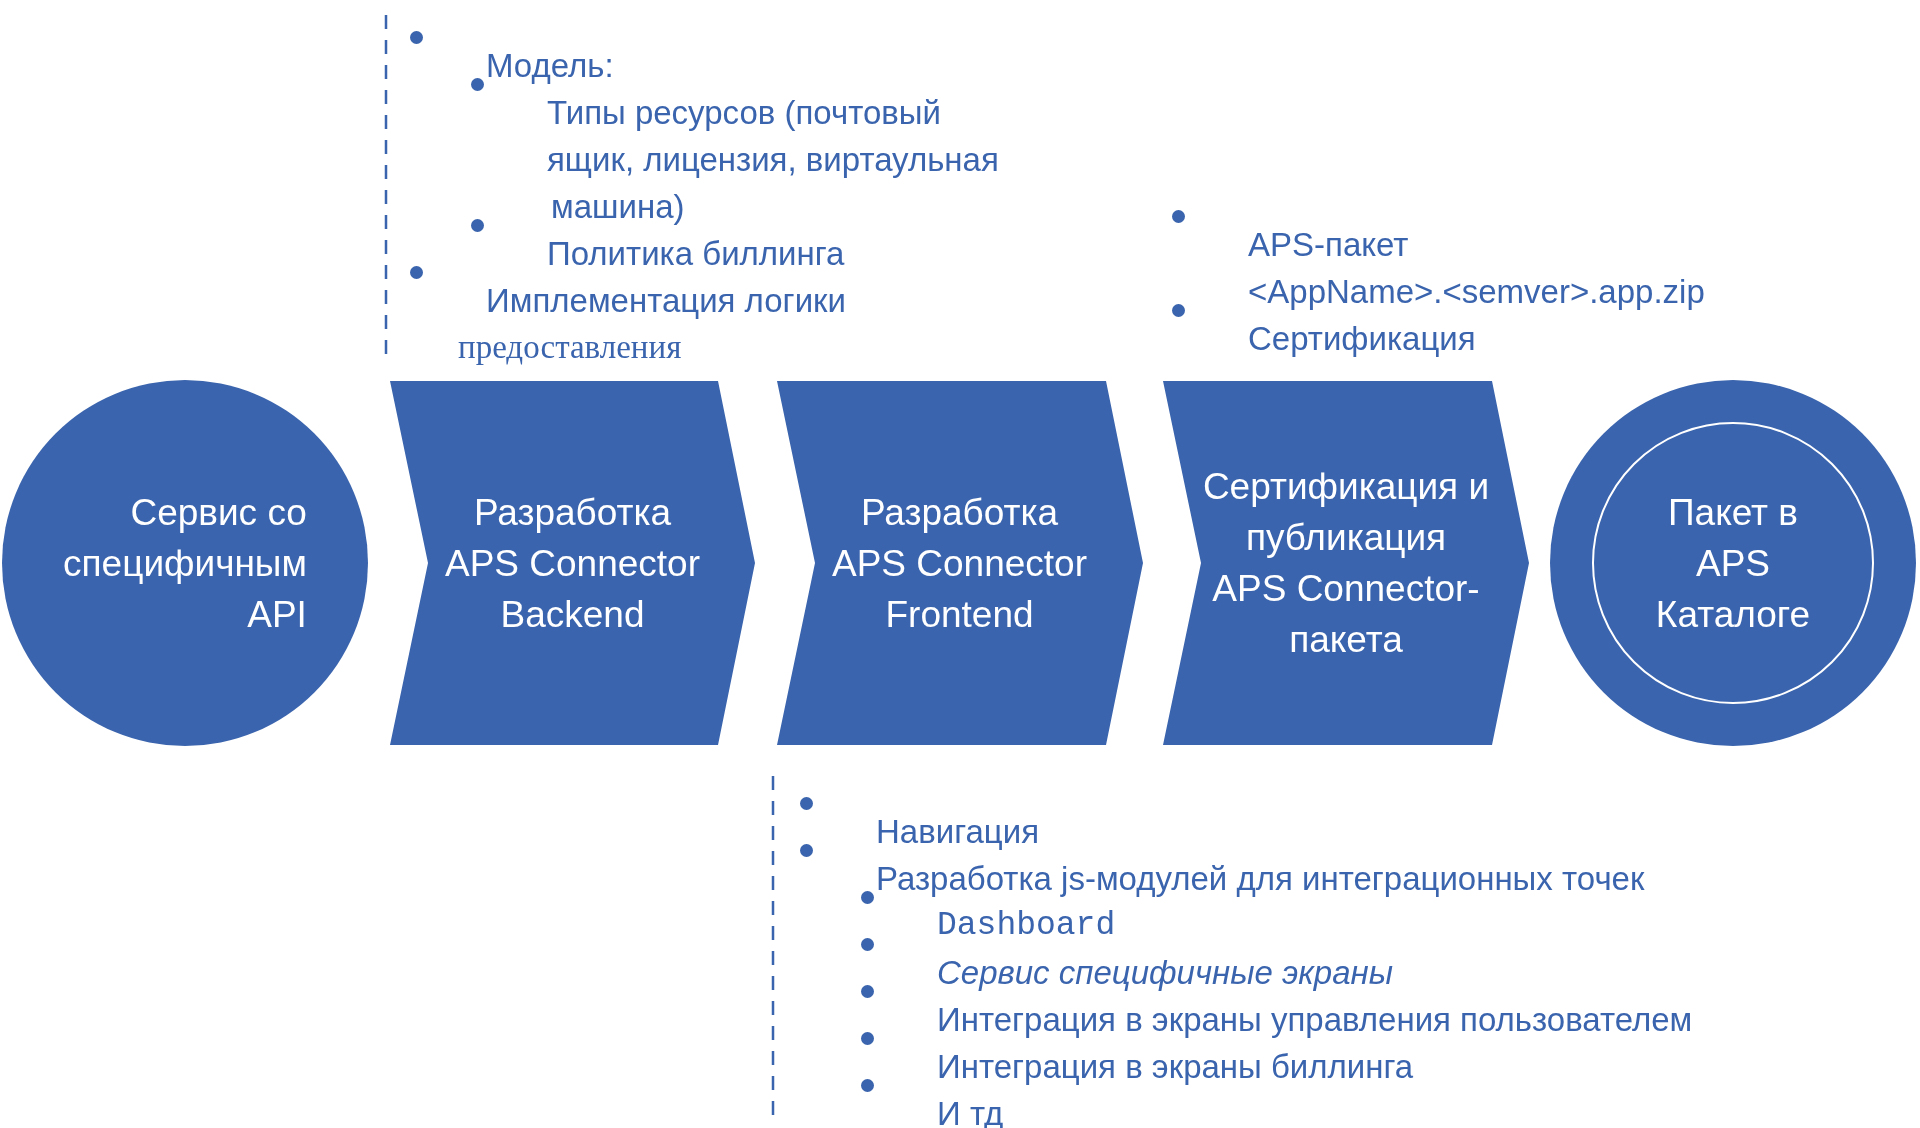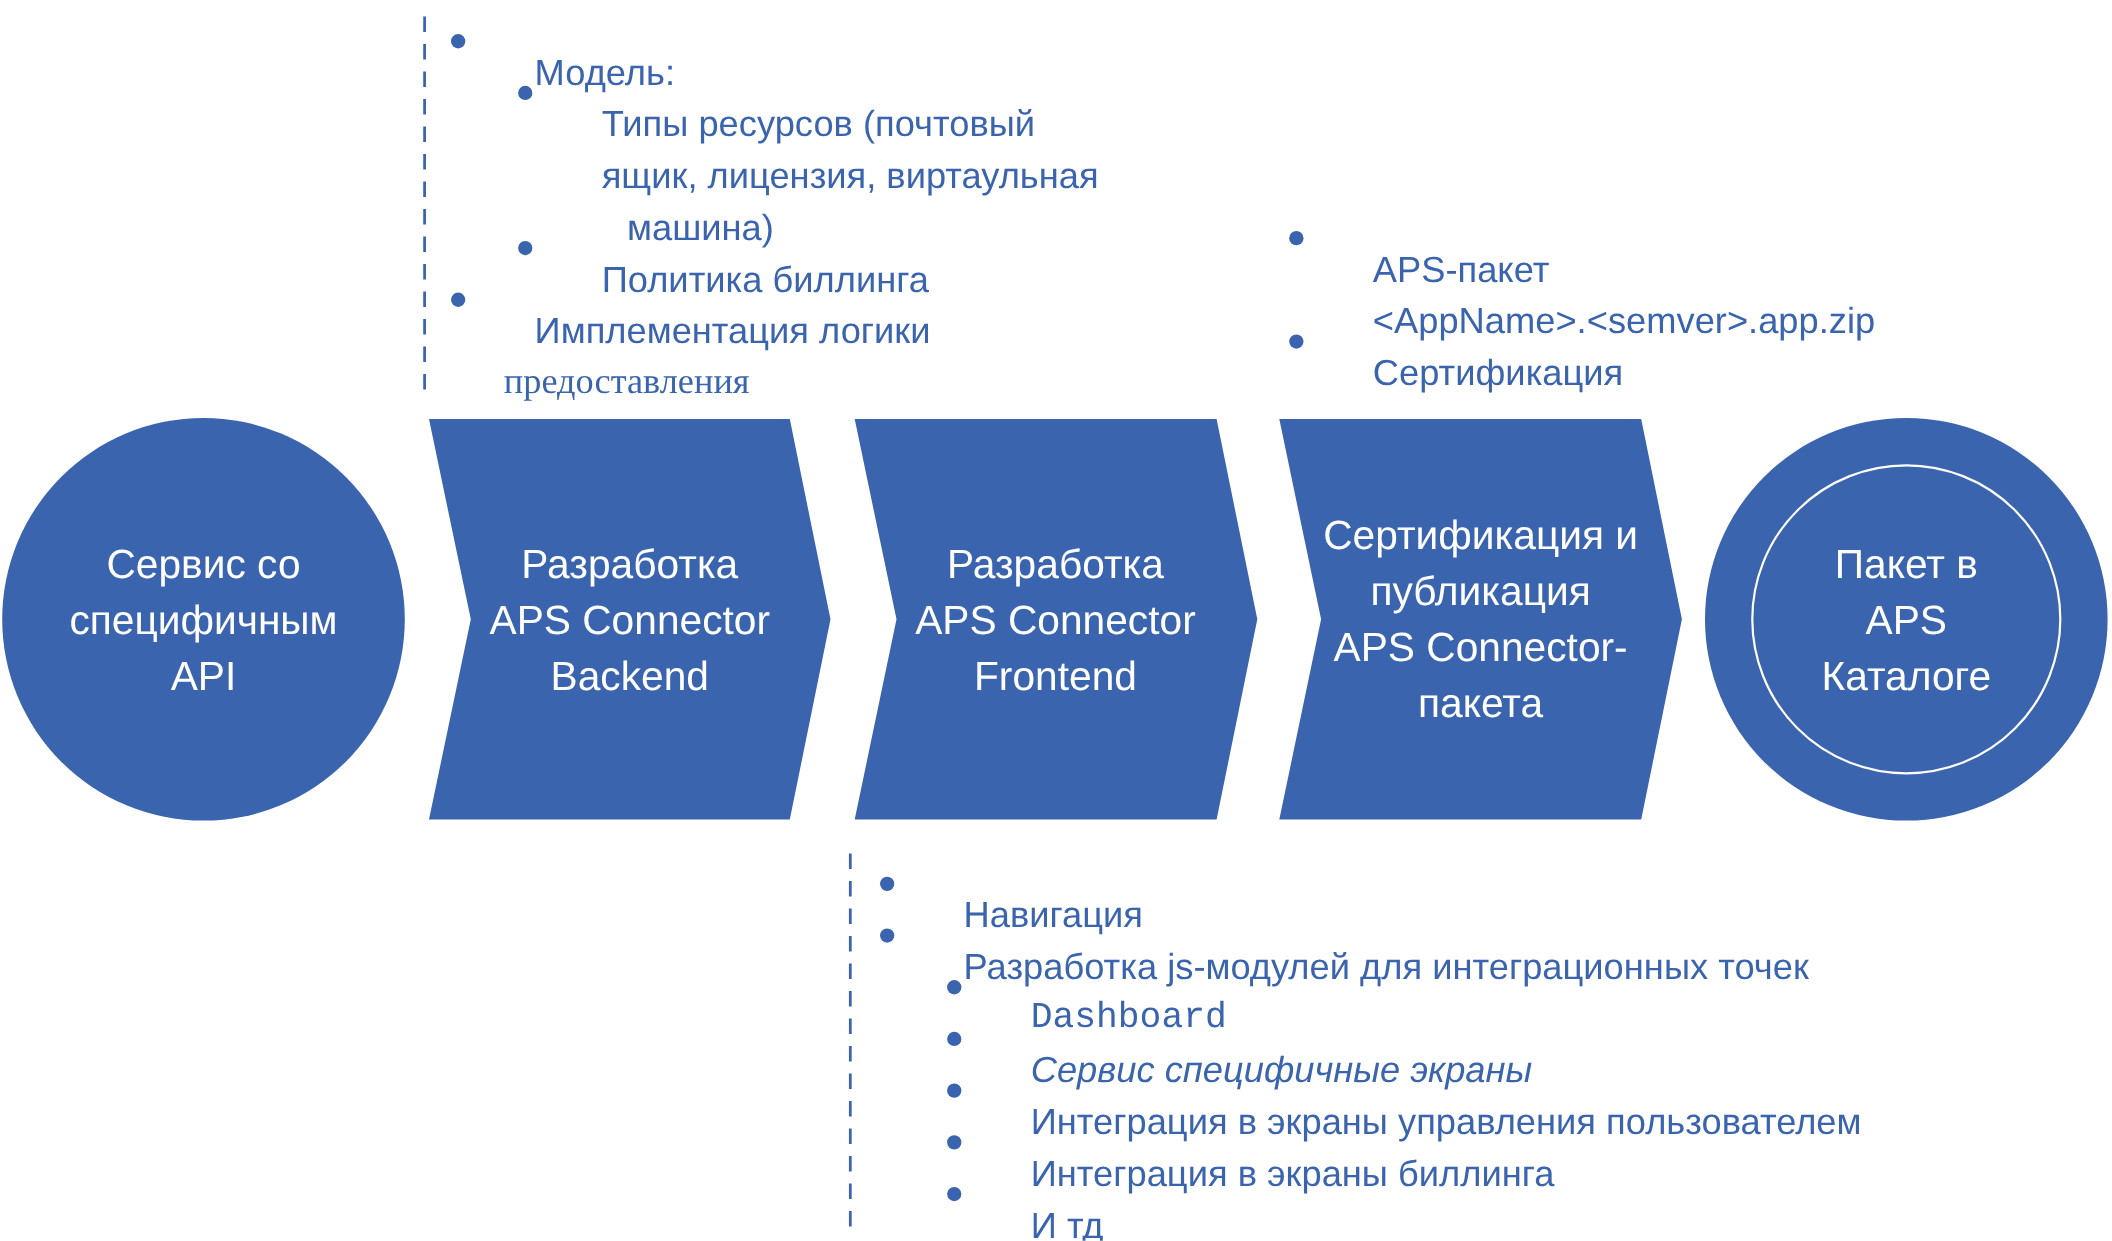--- a/index.html
+++ b/index.html
@@ -31,21 +31,21 @@
     <polygon points="390,381 718,381 755,563 718,745 390,745 428,563" fill="#3a64ad"></polygon>
 
     <polygon points="777,381 1106,381 1143,563 1106,745 777,745 815,563" fill="#3a64ad"></polygon>
 
     <polygon points="1163,381 1492,381 1529,563 1492,745 1163,745 1201,563" fill="#3a64ad"></polygon>
 
     <circle cx="1733" cy="563" r="183" fill="#3a64ad"></circle>
     <circle cx="1733" cy="563" r="140" fill="none" stroke="#ffffff" stroke-width="2"></circle>
   </svg>
 
-  <div class="shape-label" style="left:2px; top:382px; width:366px; height:362px;">
+  <div class="shape-label" style="left:2px; top:382px; width:366px; height:362px;text-align:right;">
     <span>Сервис со
 специфичным
 API</span>
   </div>
   <div class="shape-label" style="left:420px; top:382px; width:305px; height:362px;">
     <span>Разработка
 APS Connector
 Backend</span>
   </div>
   <div class="shape-label" style="left:807px; top:382px; width:305px; height:362px;">
@@ -71,21 +71,21 @@
       <span class="bullet-text" style="left:486px;">Модель:</span>
     </div>
     <div class="bullet-row" style="top:61px; left:0;">
       <span class="bullet-dot" style="left:471px;"></span>
       <span class="bullet-text" style="left:547px;">Типы ресурсов (почтовый</span>
     </div>
     <div class="bullet-row" style="top:108px; left:0;">
       <span class="bullet-text" style="left:547px;">ящик, лицензия, виртаульная</span>
     </div>
     <div class="bullet-row" style="top:155px; left:0;">
-      <span class="bullet-text" style="left:570px;">машина)</span>
+      <span class="bullet-text" style="left:551px;">машина)</span>
     </div>
     <div class="bullet-row" style="top:202px; left:0;">
       <span class="bullet-dot" style="left:471px;"></span>
       <span class="bullet-text" style="left:547px;">Политика биллинга</span>
     </div>
     <div class="bullet-row" style="top:249px; left:0;">
       <span class="bullet-dot" style="left:410px;"></span>
       <span class="bullet-text" style="left:486px;">Имплементация логики</span>
     </div>
     <div class="bullet-row" style="top:296px; left:0;">

